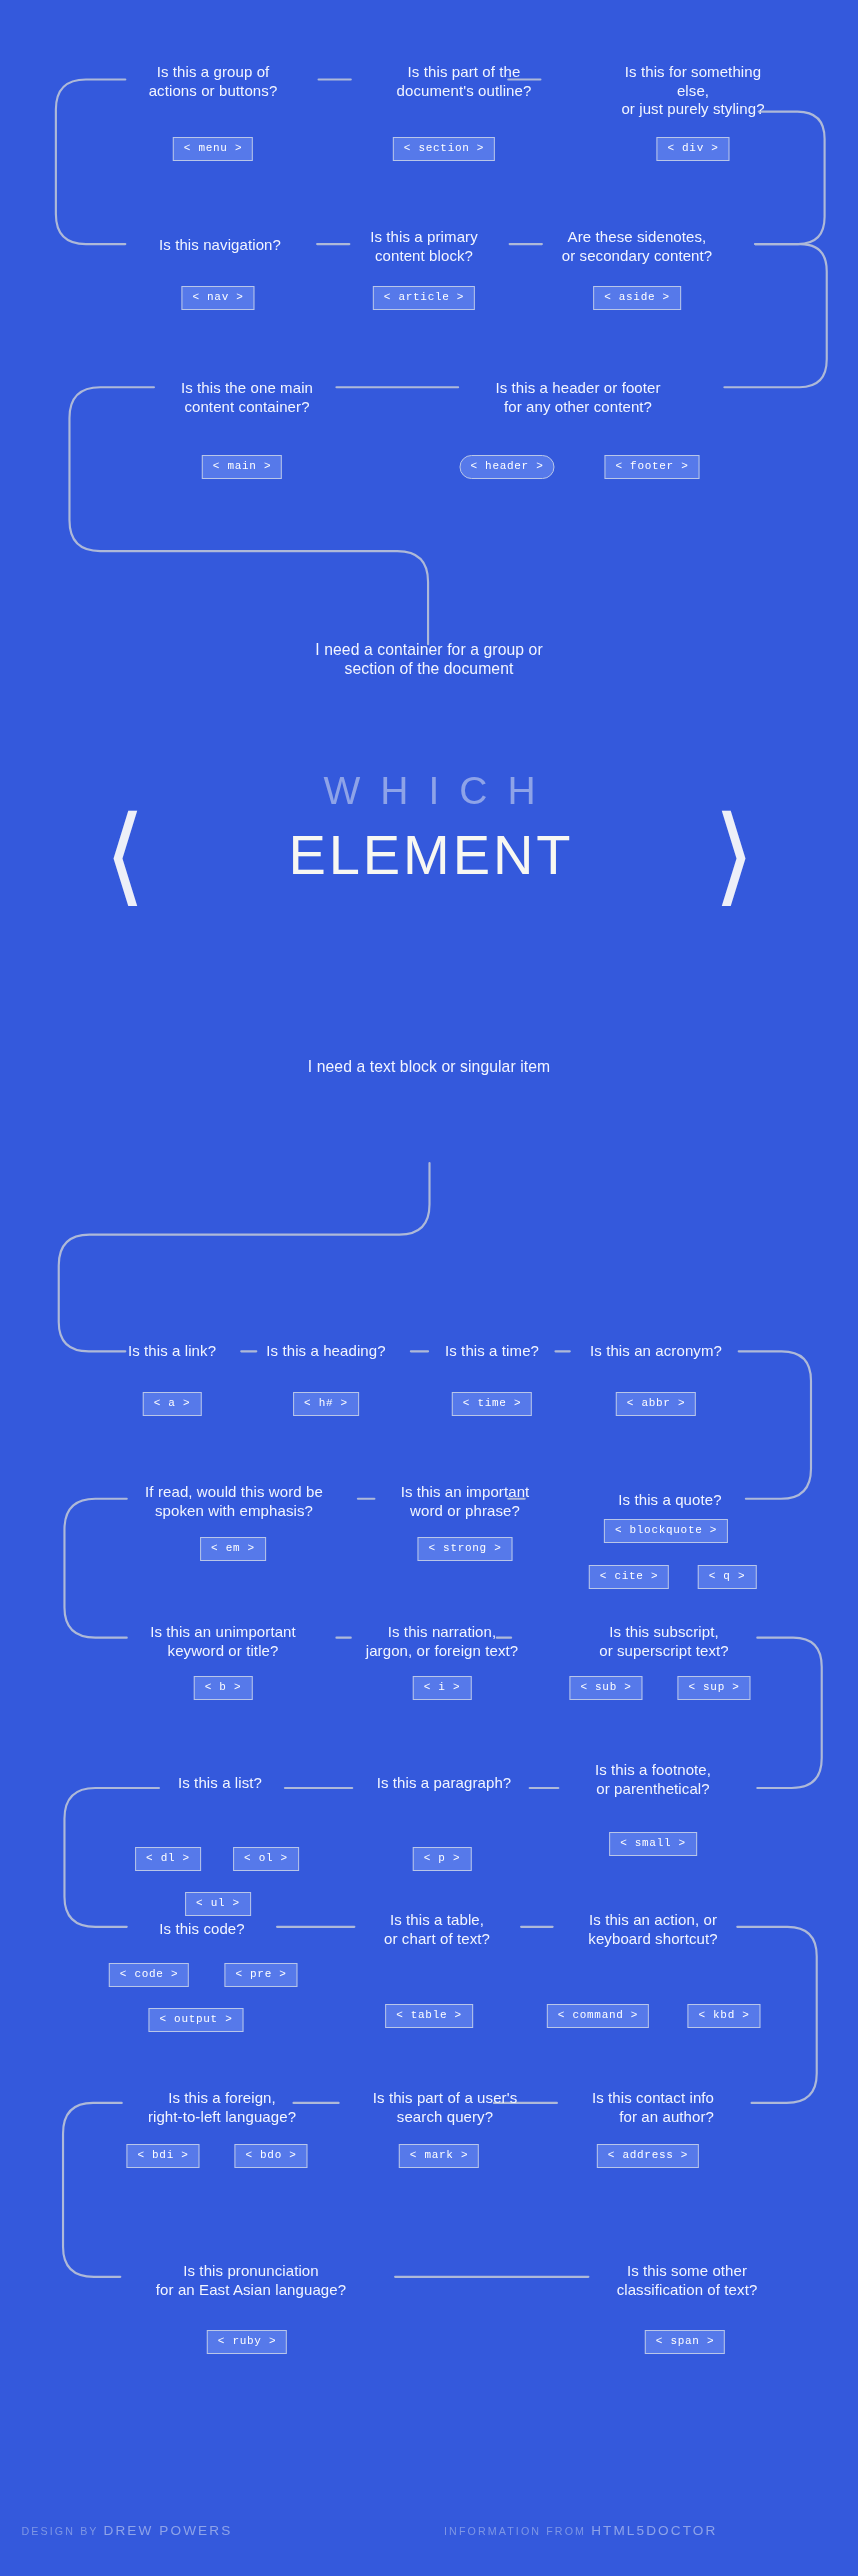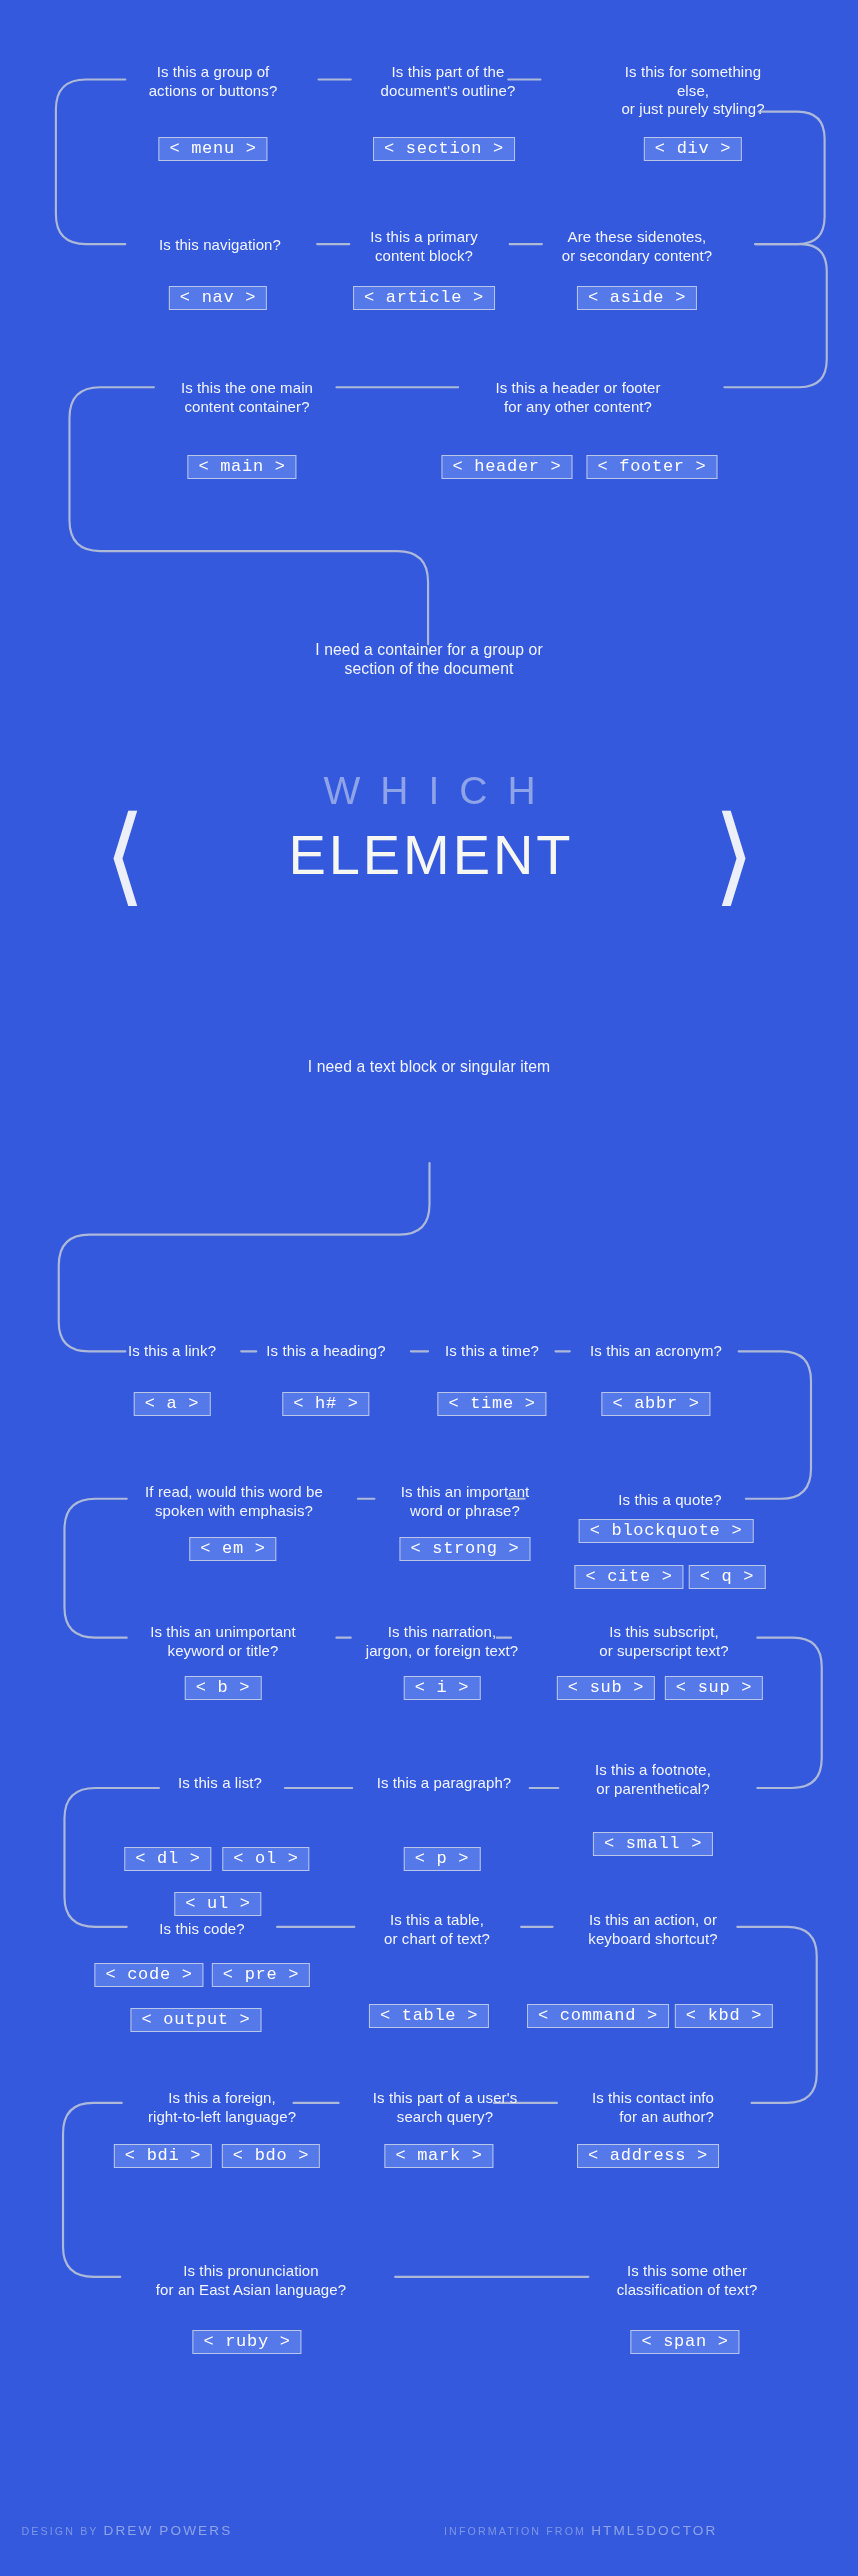--- a/index.html
+++ b/index.html
@@ -28,21 +28,21 @@
   }
   .q.big { font-size:15.7px; }
 
   .tag {
     position:absolute;
     transform:translateX(-50%);
     background:#5679EA;
     border:1.4px solid #B9C6E8;
     color:#FFFFFF;
     font-family:"Liberation Mono", monospace;
-    font-size:17px;
+    font-size:11px;
     letter-spacing:0.7px;
     padding:5px 10px 5.7px 10px;
     text-align:center;
     white-space:nowrap;
     line-height:11.5px;
   }
 
   
   .hero { position:absolute; left:0; right:0; text-align:center; }
   .hero-which {
@@ -152,21 +152,21 @@
       <path d="M 170 2938 L 130 2938 Q 88 2938 88 2981 L 88 3139 Q 88 3181 131 3181 L 168 3181"></path>
 
       <path d="M 552 3181 L 822 3181"></path>
     </g>
   </svg>
 
   <div class="q" style="left:213px;  top:63px;">Is this a group of
 actions or buttons?</div>
   <div class="tag" style="left:213px;  top:137px;">&lt; menu &gt;</div>
 
-  <div class="q" style="left:448px;  top:63px;">Is this part of the
+  <div class="q" style="left:464px;  top:63px;">Is this part of the
 document's outline?</div>
   <div class="tag" style="left:444px;  top:137px;">&lt; section &gt;</div>
 
   <div class="q" style="left:693px;  top:63px;">Is this for something else,
 or just purely styling?</div>
   <div class="tag" style="left:693px;  top:137px;">&lt; div &gt;</div>
 
   <div class="q" style="left:220px;  top:236px;">Is this navigation?</div>
   <div class="tag" style="left:218px;  top:286px;">&lt; nav &gt;</div>
 
@@ -177,21 +177,21 @@
   <div class="q" style="left:637px;  top:228px;">Are these sidenotes,
 or secondary content?</div>
   <div class="tag" style="left:637px;  top:286px;">&lt; aside &gt;</div>
 
   <div class="q" style="left:247px;  top:379px;">Is this the one main
 content container?</div>
   <div class="tag" style="left:242px;  top:455px;">&lt; main &gt;</div>
 
   <div class="q" style="left:578px; top:379px;">Is this a header or footer
 for any other content?</div>
-  <div class="tag" style="left:507px;  top:455px;">&lt; header &gt;</div>
+  <div class="tag" style="left:507px;  top:455px;border-radius:12px;">&lt; header &gt;</div>
   <div class="tag" style="left:652px;  top:455px;">&lt; footer &gt;</div>
 
   <div class="q big" style="left:429px; top:641px;">I need a container for a group or
 section of the document</div>
 
   <div class="bracket left">⟨</div>
   <div class="bracket right">⟩</div>
 
   <div class="hero hero-element">ELEMENT</div>
   <div class="hero hero-which">WHICH</div>

